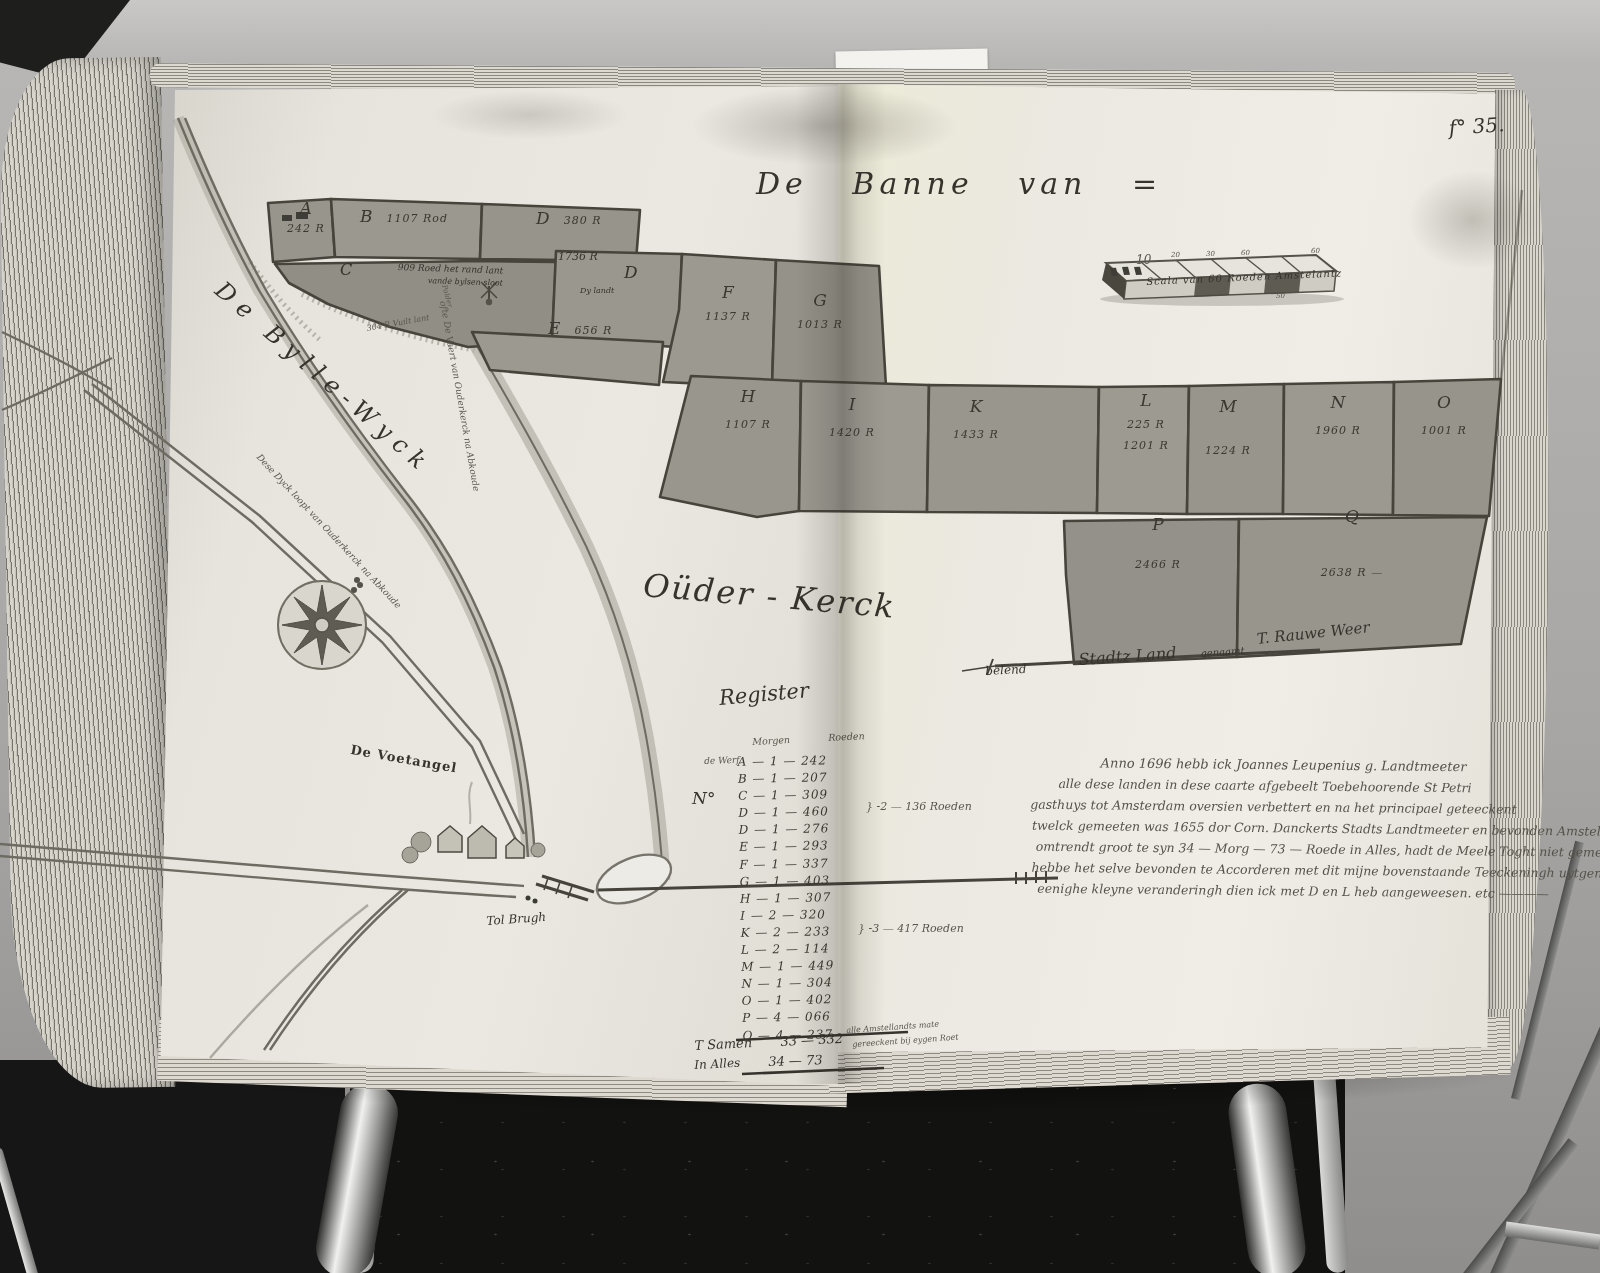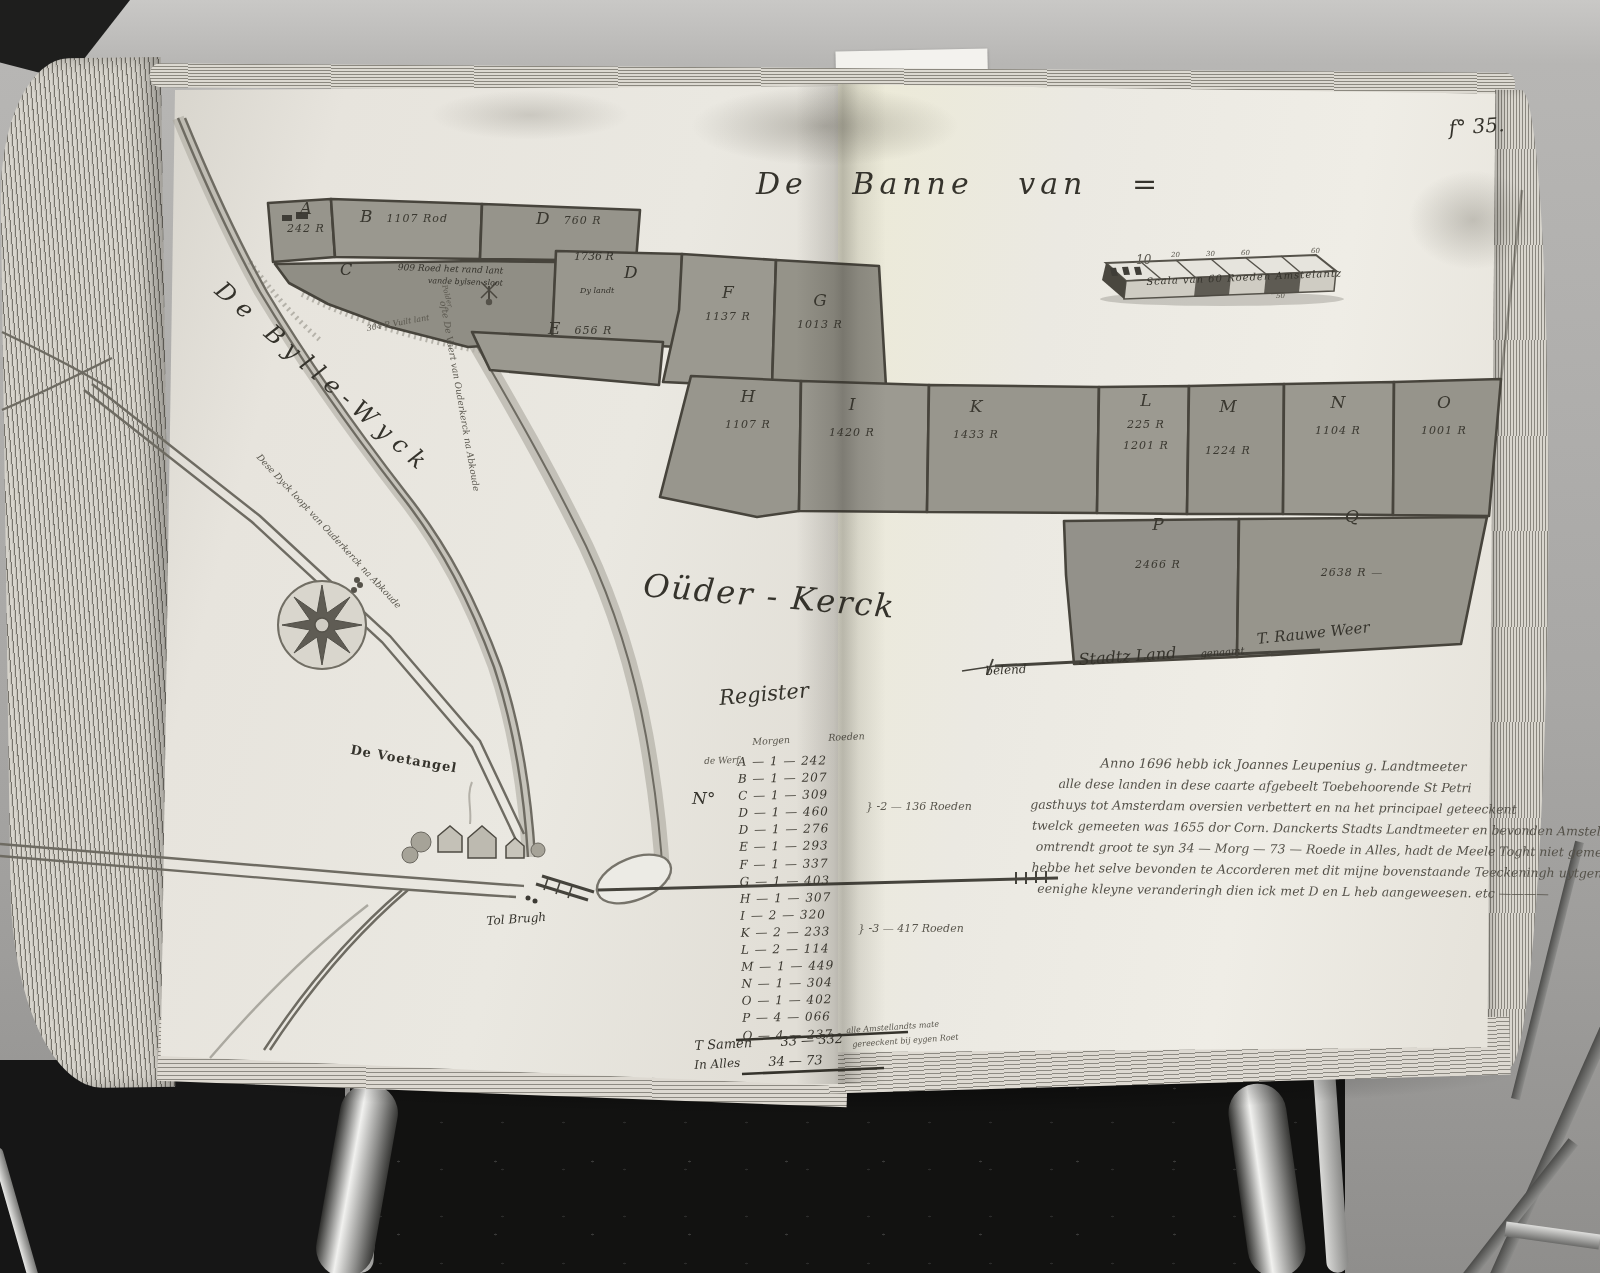--- a/index.html
+++ b/index.html
@@ -265,26 +265,26 @@
   <div class="pl-col" style="left:264px;top:198px;gap:4px;">
     <span class="pl-letter">A</span>
     <span class="pl-val">242 R</span>
   </div>
   <div class="pl-row" style="left:360px;top:206px;">
     <span class="pl-letter">B</span>
     <span class="pl-val">1107 Rod</span>
   </div>
   <div class="pl-row" style="left:536px;top:208px;">
     <span class="pl-letter">D</span>
-    <span class="pl-val">760 R</span>
+    <span class="pl-val">380 R</span>
   </div>
   <span class="lbl" style="left:340px;top:260px;font-size:16px;">C</span>
   <span class="lbl" style="left:398px;top:262px;font-size:9px;transform:rotate(2deg);">909 Roed het rand lant</span>
   <span class="lbl" style="left:428px;top:276px;font-size:8px;transform:rotate(2deg);">vande bylsen sloot</span>
-  <span class="lbl" style="left:558px;top:250px;font-size:11px;margin-left:16px;">1736 R</span>
+  <span class="lbl" style="left:558px;top:250px;font-size:11px;">1736 R</span>
   <span class="lbl" style="left:624px;top:262px;font-size:17px;">D</span>
   <span class="lbl" style="left:580px;top:286px;font-size:8px;font-style:italic;">Dy landt</span>
   <div class="pl-row" style="left:548px;top:318px;">
     <span class="pl-letter">E</span>
     <span class="pl-val">656 R</span>
   </div>
   <div class="pl-col" style="left:686px;top:282px;gap:8px;">
     <span class="pl-letter">F</span>
     <span class="pl-val">1137 R</span>
   </div>
@@ -308,21 +308,21 @@
     <span class="pl-letter">L</span>
     <span class="pl-val">225 R</span>
     <span class="pl-val">1201 R</span>
   </div>
   <div class="pl-col" style="left:1186px;top:396px;gap:28px;">
     <span class="pl-letter">M</span>
     <span class="pl-val">1224 R</span>
   </div>
   <div class="pl-col" style="left:1296px;top:392px;">
     <span class="pl-letter">N</span>
-    <span class="pl-val">1104 R</span>
+    <span class="pl-val">1960 R</span>
   </div>
   <div class="pl-col" style="left:1402px;top:392px;">
     <span class="pl-letter">O</span>
     <span class="pl-val">1001 R</span>
   </div>
   <div class="pl-col" style="left:1116px;top:514px;gap:24px;">
     <span class="pl-letter">P</span>
     <span class="pl-val">2466 R</span>
   </div>
   <div class="pl-col" style="left:1310px;top:506px;gap:40px;">

